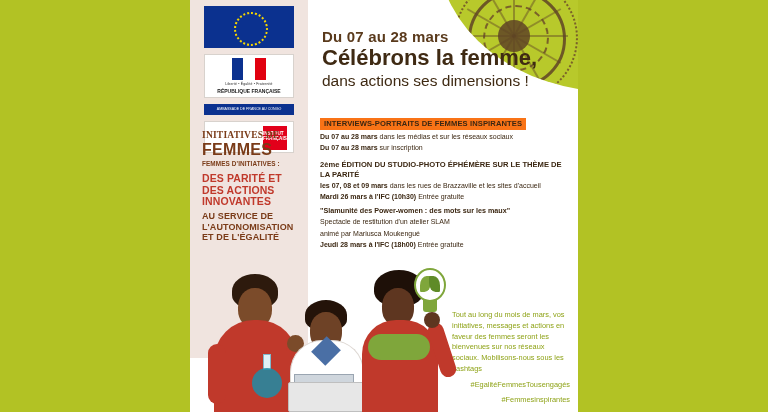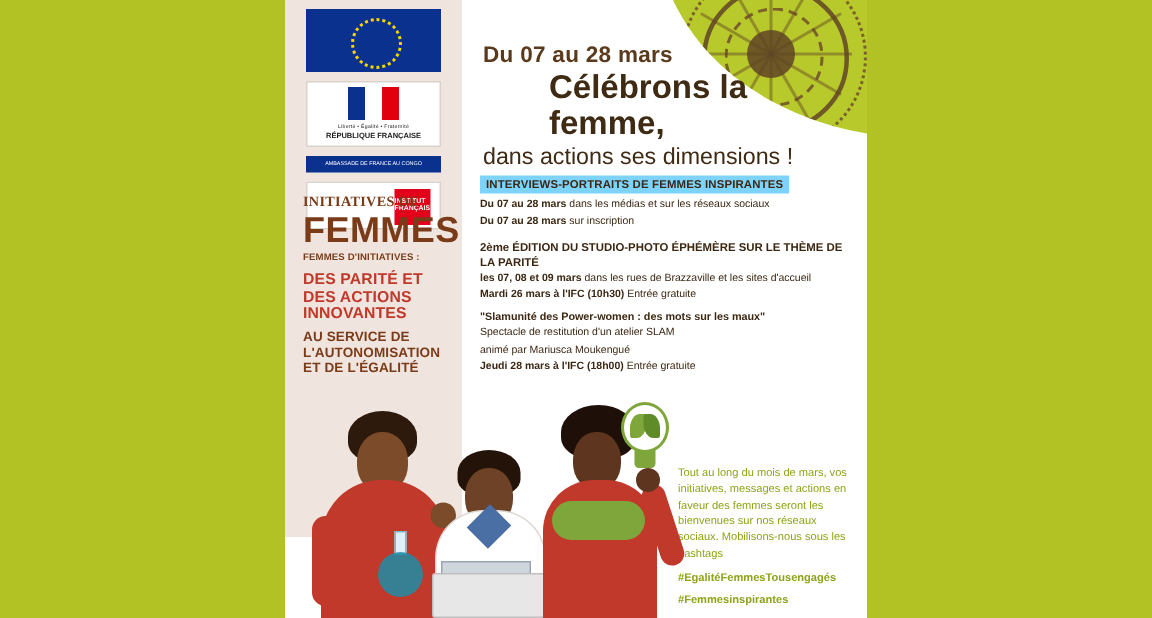--- a/index.html
+++ b/index.html
@@ -160,21 +160,21 @@
   }
   .bt-1 {
     font-size: 9.5px;
     font-weight: bold;
     letter-spacing: .2px;
     color: #7a3b18;
     line-height: 1.15;
     font-family: Liberation Serif, serif;
   }
   .bt-2 {
-    font-size: 24px;
+    font-size: 16px;
     font-weight: bold;
     color: #7a3b18;
     letter-spacing: .3px;
     line-height: 1;
     margin-top: 1px;
   }
   .bt-3 {
     font-size: 6.4px;
     font-weight: bold;
     color: #7a3b18;
@@ -211,39 +211,38 @@
     font-weight: bold;
     color: #5a3a1c;
     letter-spacing: .2px;
   }
   .hl-2 {
     font-size: 22px;
     font-weight: bold;
     color: #3f2a13;
     line-height: 1.1;
     margin-top: 1px;
-    margin-left: 44px;
   }
   .hl-3 {
     font-size: 15.5px;
     color: #3f2a13;
     line-height: 1.15;
     margin-top: 2px;
   }
 
   
   .program {
     position: absolute;
     left: 130px;
     top: 112px;
     width: 250px;
     color: #3b2712;
   }
   .sec-head {
-    background: #7dd3fc;
+    background: #f97316;
     color: #3b2712;
     font-size: 7.6px;
     font-weight: bold;
     padding: 1.5px 4px;
     display: inline-block;
     letter-spacing: .1px;
     margin-top: 4px;
   }
   .sec-head.first { margin-top: 0; }
   .line {
@@ -276,22 +275,23 @@
     right: 8px;
     bottom: 6px;
     width: 118px;
     color: #8fa318;
     font-size: 7.4px;
     line-height: 1.45;
     text-align: left;
   }
   .closing .tags {
     margin-top: 5px;
-    font-weight: bold;
+    font-weight: normal;
     color: #8fa318;
+    text-align: right;
   }
 
   
   .illus {
     position: absolute;
     left: 0;
     bottom: 0;
     width: 250px;
     height: 160px;
   }

